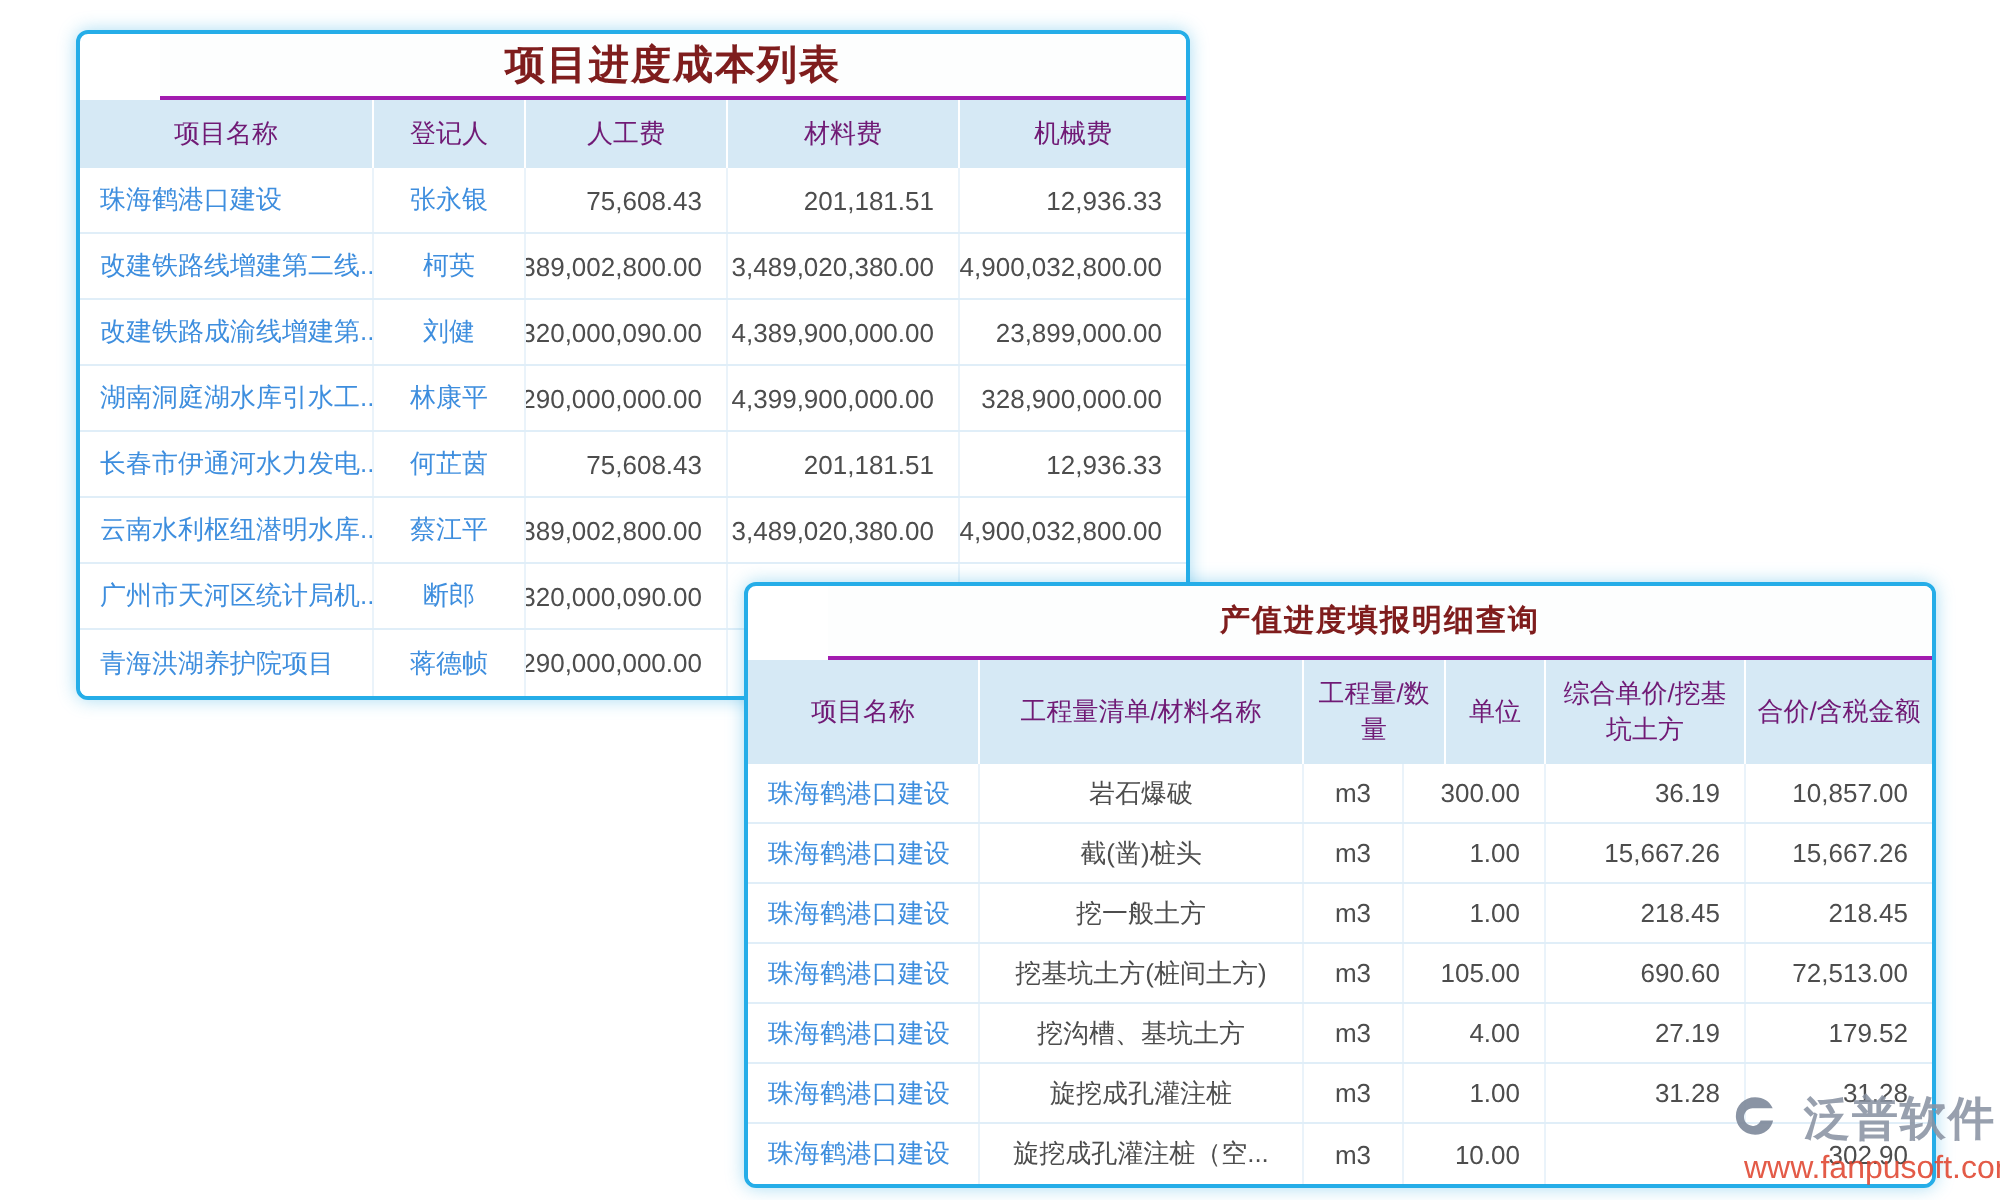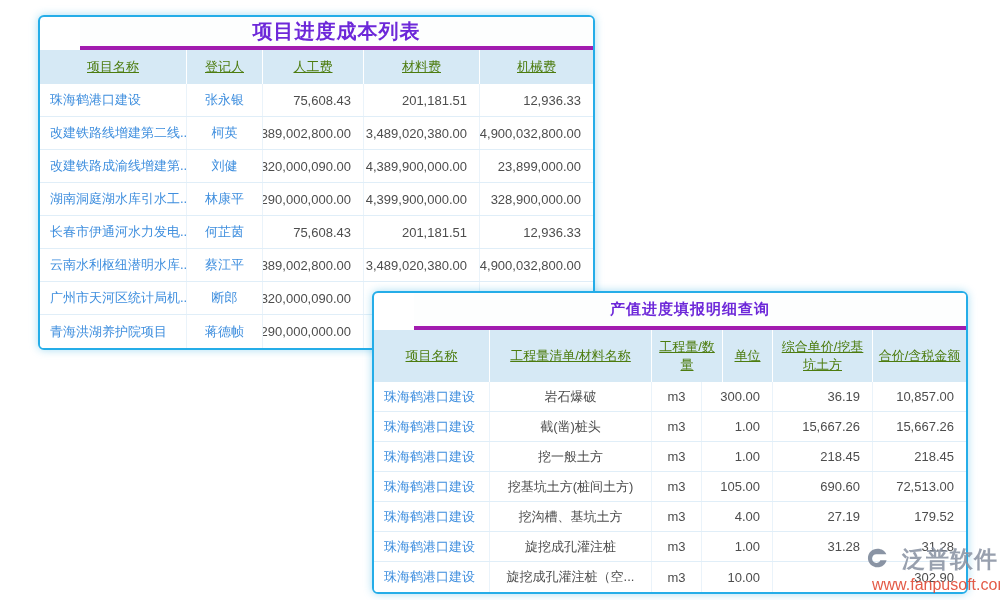--- a/index.html
+++ b/index.html
@@ -4,26 +4,26 @@
 <style>
   * { margin:0; padding:0; box-sizing:border-box; }
   html,body { width:1000px; height:600px; overflow:hidden; background:#ffffff;
               font-family:"Liberation Sans","DejaVu Sans",sans-serif; }
   .stage { position:relative; width:1000px; height:600px; background:#ffffff; }
 
   
   .win { position:absolute; background:#ffffff; border:2px solid #25ade8;
          border-radius:6px; box-shadow:0 0 9px rgba(41,171,226,.40); overflow:hidden; }
   .t-title { display:flex; align-items:center; justify-content:center;
-             font-size:20px; font-weight:bold; color:#6d28d9; background:#fdfefe;
-             border-bottom:4px solid #a21caf; letter-spacing:1px;margin-left:40px; }
+             font-size:20px; font-weight:bold; color:#7f1d1d; background:#fdfefe;
+             border-bottom:2px solid #a21caf; letter-spacing:1px;margin-left:40px; }
   .thead { display:flex; background:#d6e9f5; }
   .th { display:flex; align-items:center; justify-content:center; text-align:center;
-        font-size:13px; color:#4d7c0f; border-right:1px solid #ffffff; line-height:1.35;
-        padding:0 4px;text-decoration:underline; }
+        font-size:13px; color:#701a75; border-right:1px solid #ffffff; line-height:1.35;
+        padding:0 4px; }
   .th:last-child { border-right:none; }
   .tbody .tr { display:flex; border-bottom:1px solid #e0eef8; background:#ffffff; }
   .tbody .tr:last-child { border-bottom:none; }
   .td { display:flex; align-items:center; font-size:13px; color:#4d4d4d;
         border-right:1px solid #eaf3fa; overflow:hidden; white-space:nowrap; }
   .td:last-child { border-right:none; }
   .td.link { color:#3e8ede; }
   .td.num { justify-content:flex-end; padding-right:12px; }
   .td.ctr { justify-content:center; }
   .td.lft { padding-left:10px; }

